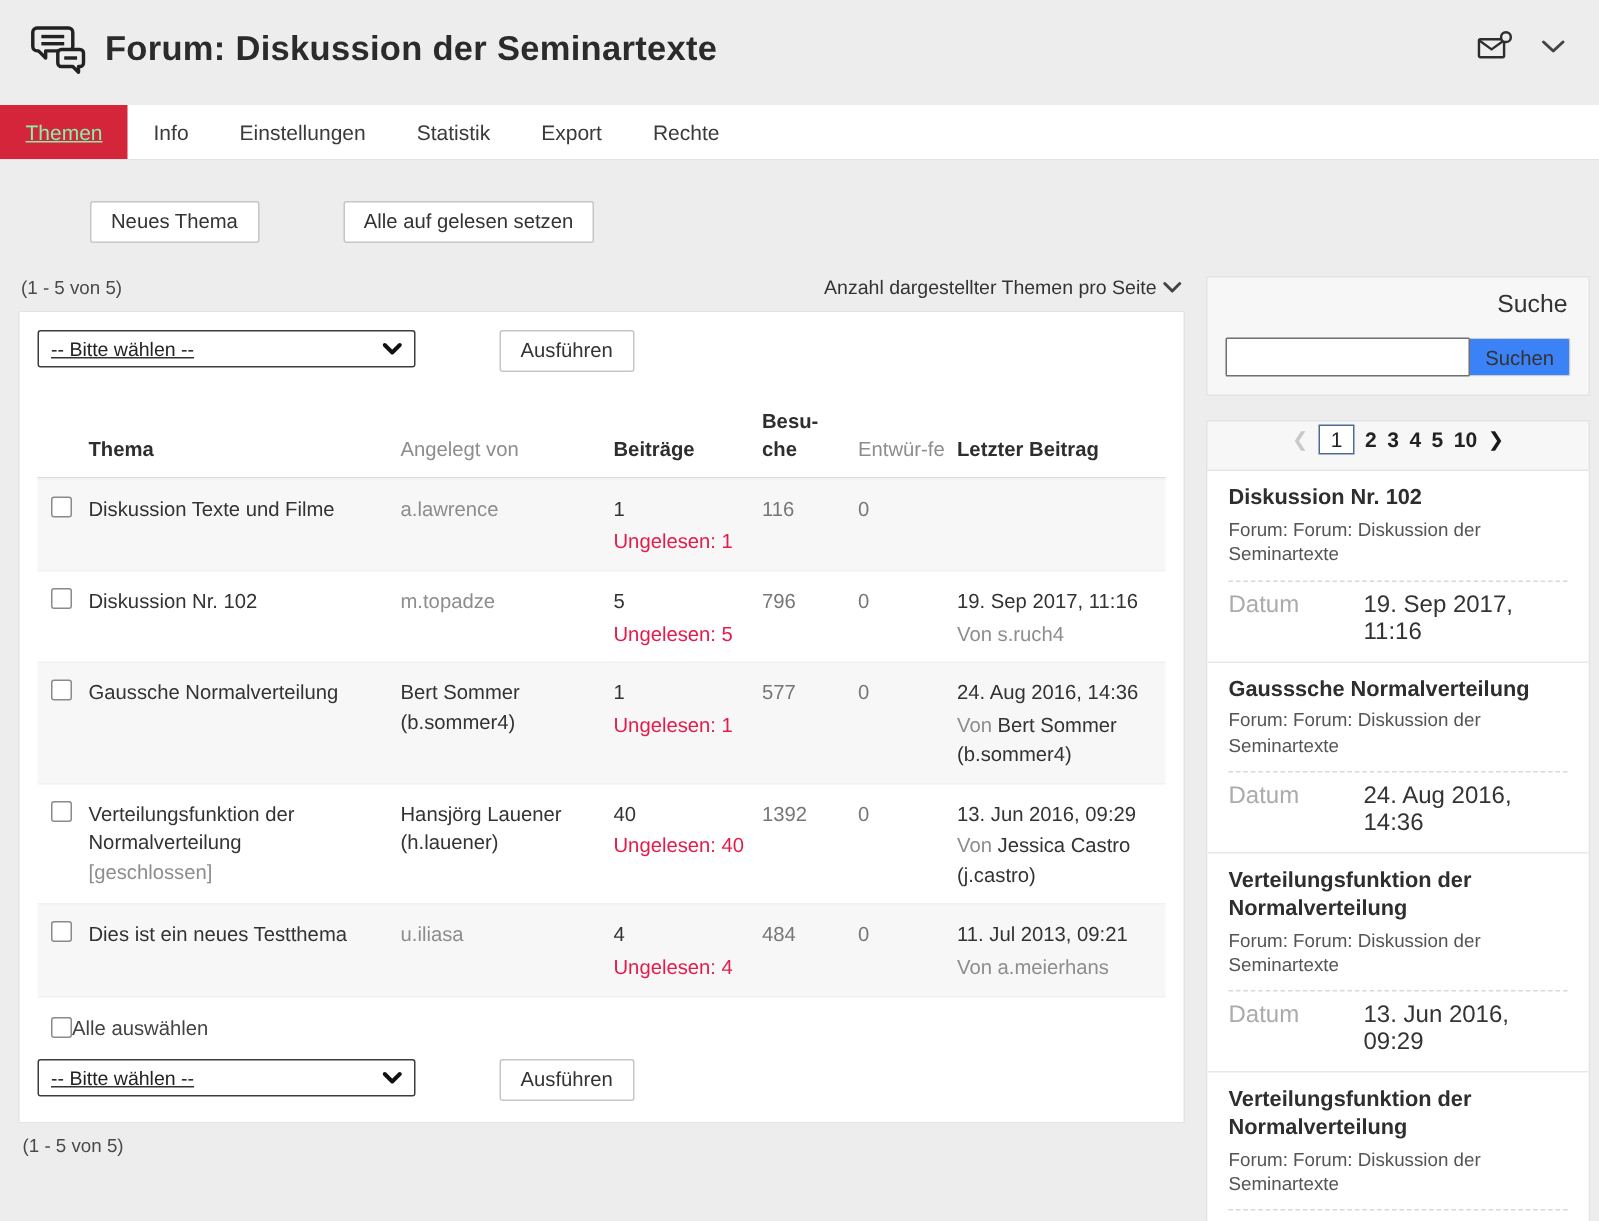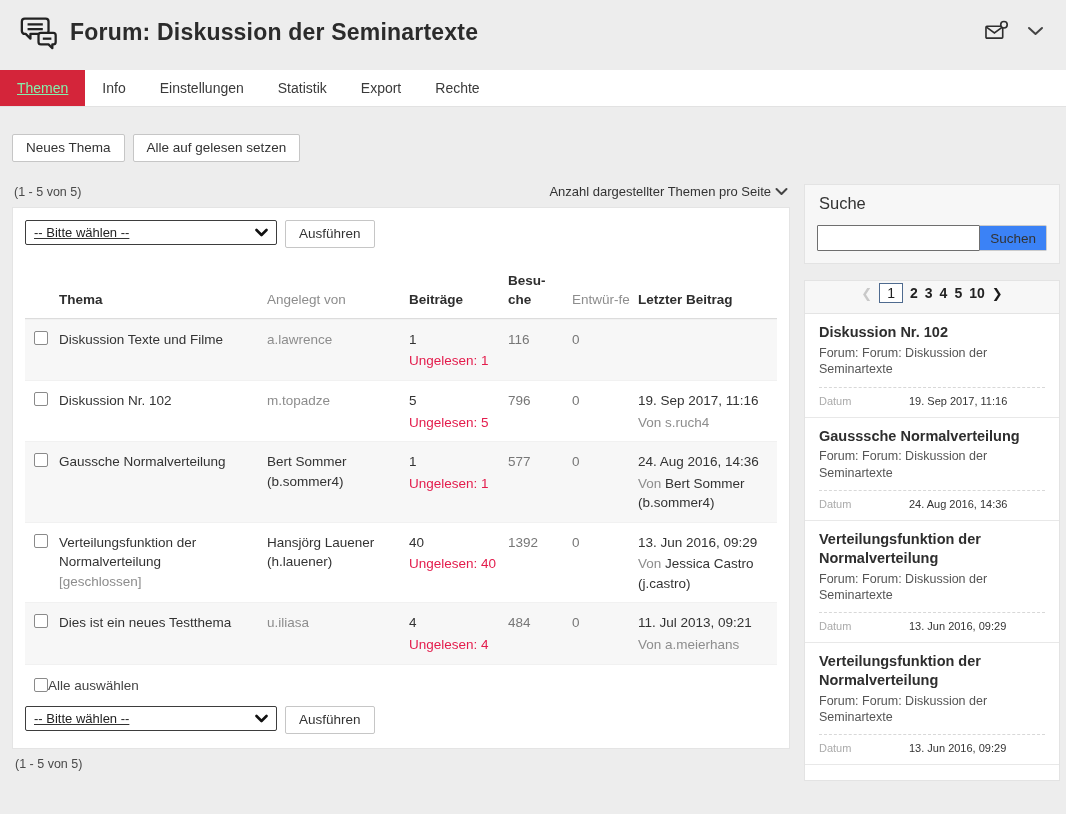--- a/index.html
+++ b/index.html
@@ -15,21 +15,21 @@
   .header-tools { position:absolute; top:20px; right:22px; display:flex; align-items:center; gap:18px; }
   .header-tools svg { display:block; }
   
   .tabbar { background:#fff; border-bottom:1px solid #e2e2e2; margin-top:10px; display:flex; height:37px; }
   .tab { padding:0 17px; line-height:37px; font-size:14px; color:#3a3a3a; cursor:pointer; }
   .tab.active { background:#d4253a; color:#86efac;text-decoration:underline; }
   
   .toolbar { margin:27px 0 0 12px; display:flex; gap:8px; }
   .btn {
     background:#fff; border:1px solid #c6c6c6; border-radius:2px; color:#333;
-    font-size:13.5px; font-family:inherit; padding:5px 13px; cursor:pointer; line-height:1.2;
+    font-size:13.5px; font-family:inherit; padding:5px 13px; cursor:pointer; line-height:1.2;margin-left:48px;
   }
   
   .content { display:flex; margin:0 12px 0 12px; margin-top:22px; align-items:flex-start; }
   .main-col { width:778px; flex:none; }
   .side-col { width:256px; flex:none; margin-left:14px; }
   .range-row { display:flex; justify-content:space-between; align-items:center; margin:0 2px 8px 2px; }
   .range-label { font-size:12.5px; color:#4a4a4a; }
   .perpage { font-size:13px; color:#333; display:flex; align-items:center; gap:4px; cursor:pointer; }
   
   .panel { background:#fff; border:1px solid #e4e4e4; padding:12px; }
@@ -66,21 +66,21 @@
   .unread { color:#e31c4c; margin-top:2px; }
   .lastpost-date { color:#333; }
   .von-line { color:#8d8d8d; margin-top:2px; }
   .select-all-row { display:flex; align-items:center; padding:13px 0 13px 9px; border-top:1px solid #f1f1f1; }
   .select-all-row label { font-size:13.5px; color:#444; }
   .below-range { font-size:12.5px; color:#4a4a4a; margin:8px 0 0 3px; }
   
   .side-card { border:1px solid #e3e3e3; background:#f7f7f7; }
   .side-card + .side-card { margin-top:16px; }
   .side-head {
-    display:flex; align-items:center; justify-content:flex-start;
+    display:flex; align-items:center; justify-content:flex-end;
     padding:9px 14px 8px 14px; font-size:16.5px; color:#333;
   }
   .search-body { padding:4px 12px 12px 12px; display:flex; }
   .search-input {
     flex:1; height:26px; border:1px solid #6f6f6f; border-radius:1px; background:#fff;
     font-family:inherit; font-size:13px; padding:0 6px; min-width:0;
   }
   .search-btn {
     height:26px; background:#3b82f6; border:1px solid #ccc; border-left:none; border-radius:0 2px 2px 0;
     font-family:inherit; font-size:13.5px; color:#333; padding:0 10px; cursor:pointer;
@@ -89,21 +89,21 @@
   .pg-prev { color:#c9c9c9; font-size:13px; cursor:default; }
   .pg-next { color:#1a1a1a; font-weight:700; font-size:13px; cursor:pointer; }
   .pg-num { color:#222; font-weight:700; cursor:pointer; }
   .pg-num.current { border:1px solid #4f6b8f; background:#fff; padding:1px 7px; font-weight:400; }
   .recent-items { background:#fff; border-top:1px solid #e4e4e4; }
   .recent-item { padding:9px 14px 6px 14px; border-bottom:1px solid #e8e8e8; }
   .recent-item:last-child { border-bottom:none; }
   .ri-title { font-size:14.5px; font-weight:700; color:#2e2e2e; line-height:1.3; cursor:pointer; }
   .ri-forum { font-size:12.5px; color:#555; margin-top:3px; line-height:1.3; }
   .ri-divider { border-top:1px dashed #d8d8d8; margin:9px 0 7px 0; }
-  .ri-daterow { display:flex; font-size:11px; padding-bottom:4px; }
+  .ri-daterow { display:flex; font-size:16px; padding-bottom:4px; }
   .ri-datelabel { color:#ababab; width:90px; flex:none; }
   .ri-datevalue { color:#333; }
   .chev { stroke:#444; stroke-width:2; fill:none; stroke-linecap:round; stroke-linejoin:round; }
   .chev-bold { stroke:#111; stroke-width:2.6; }
 </style>
 </head>
 <body>
 
 <div class="page-header">
   <svg class="forum-icon" viewBox="0 0 44 42">

